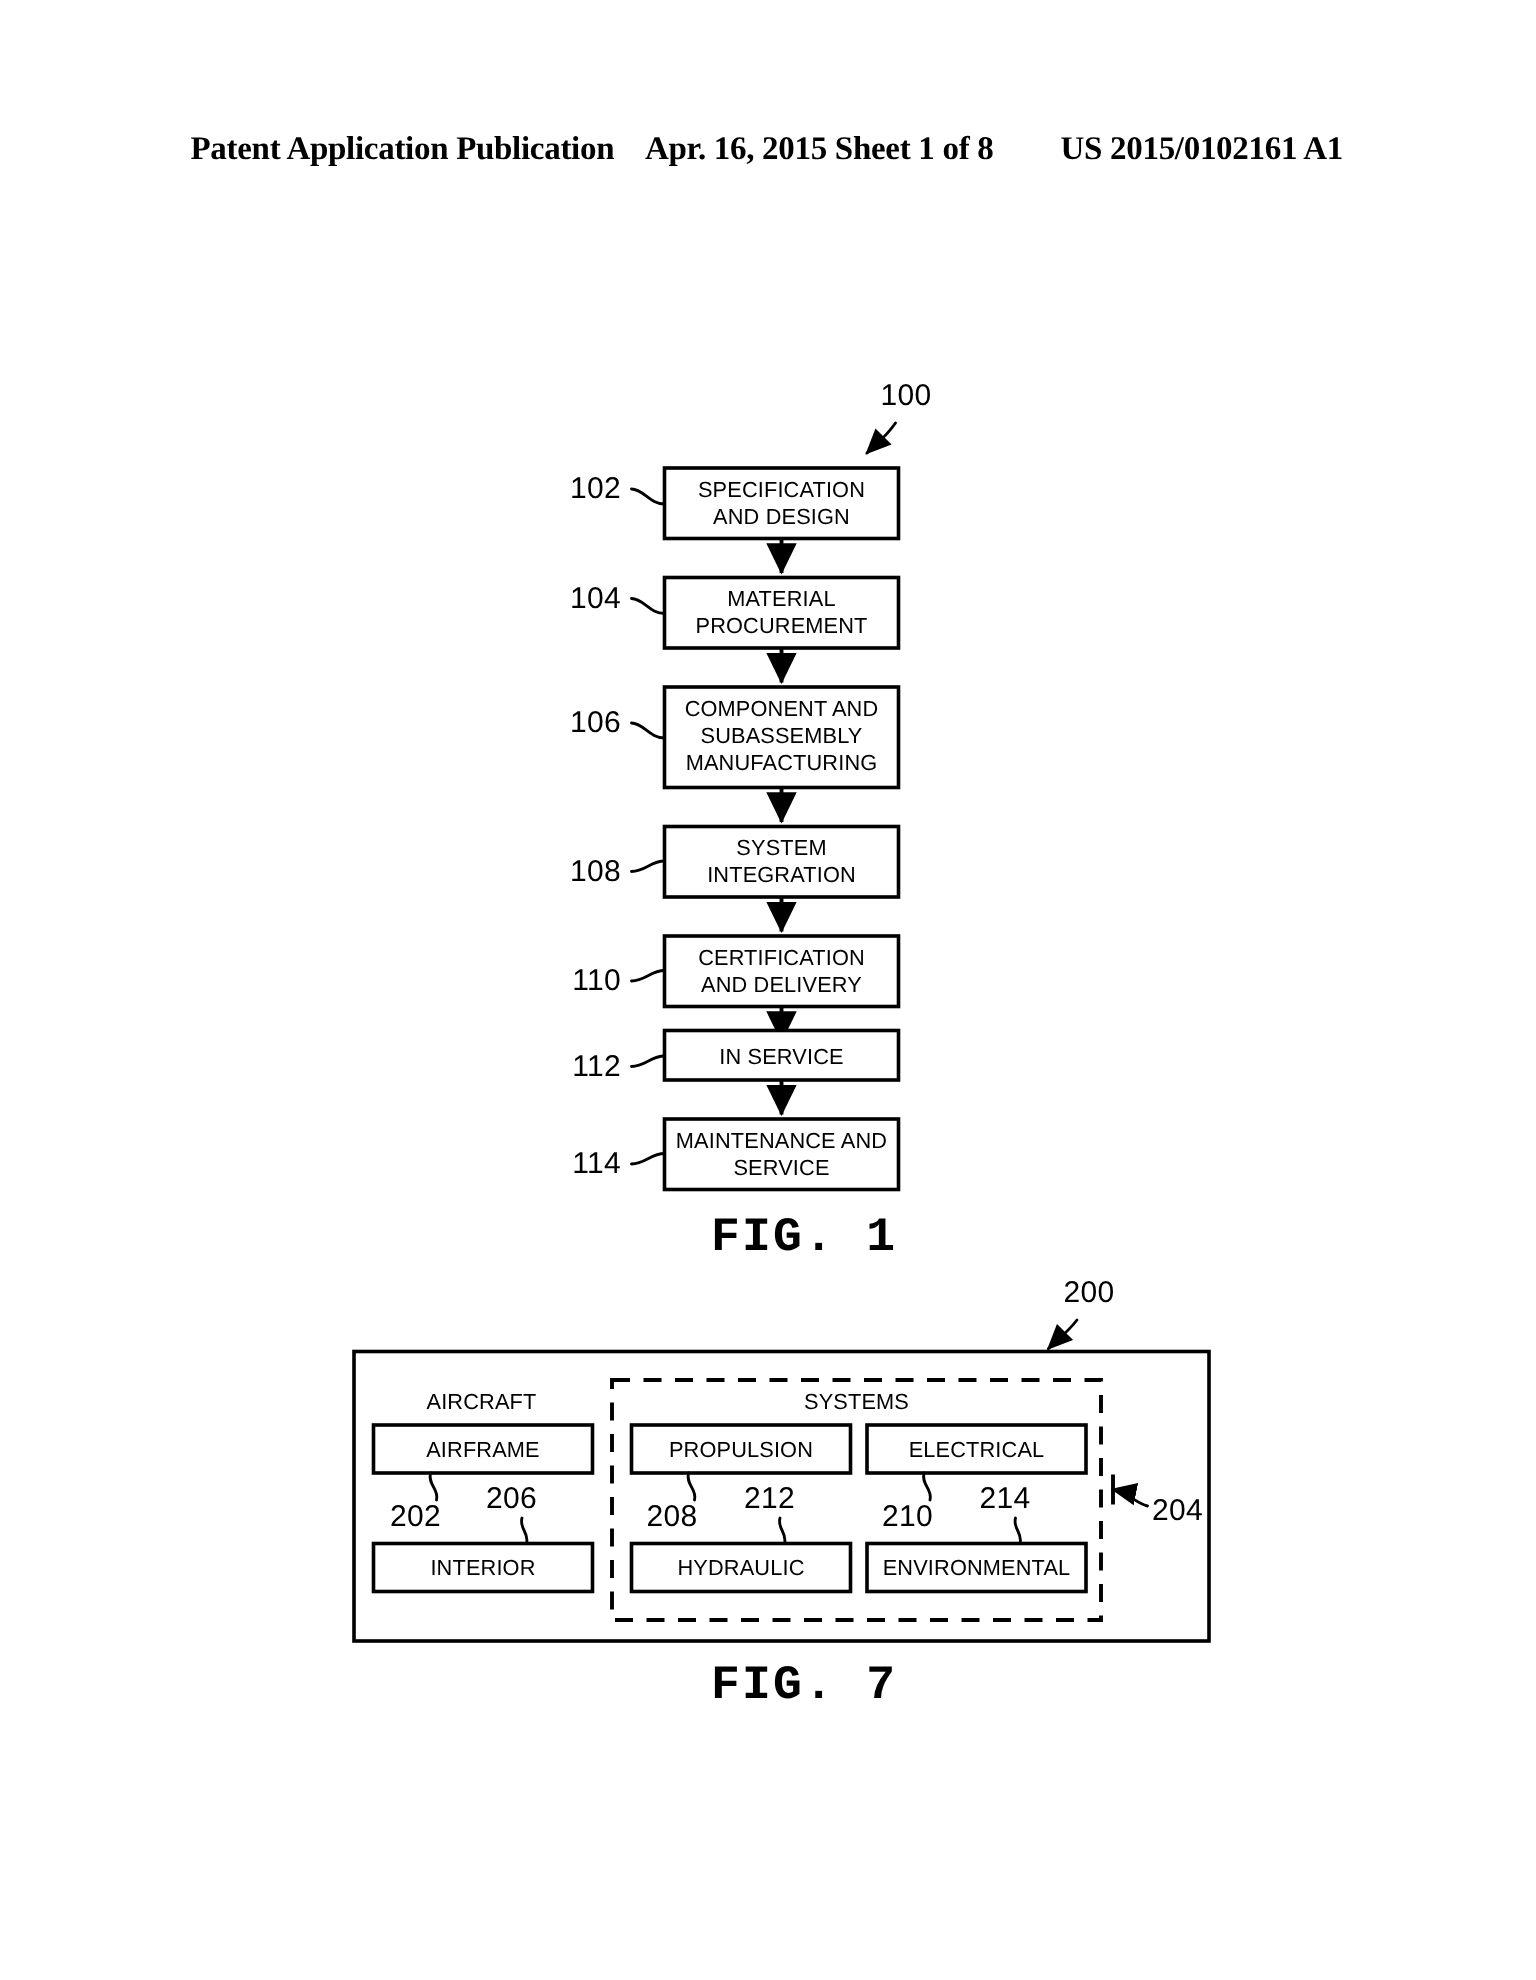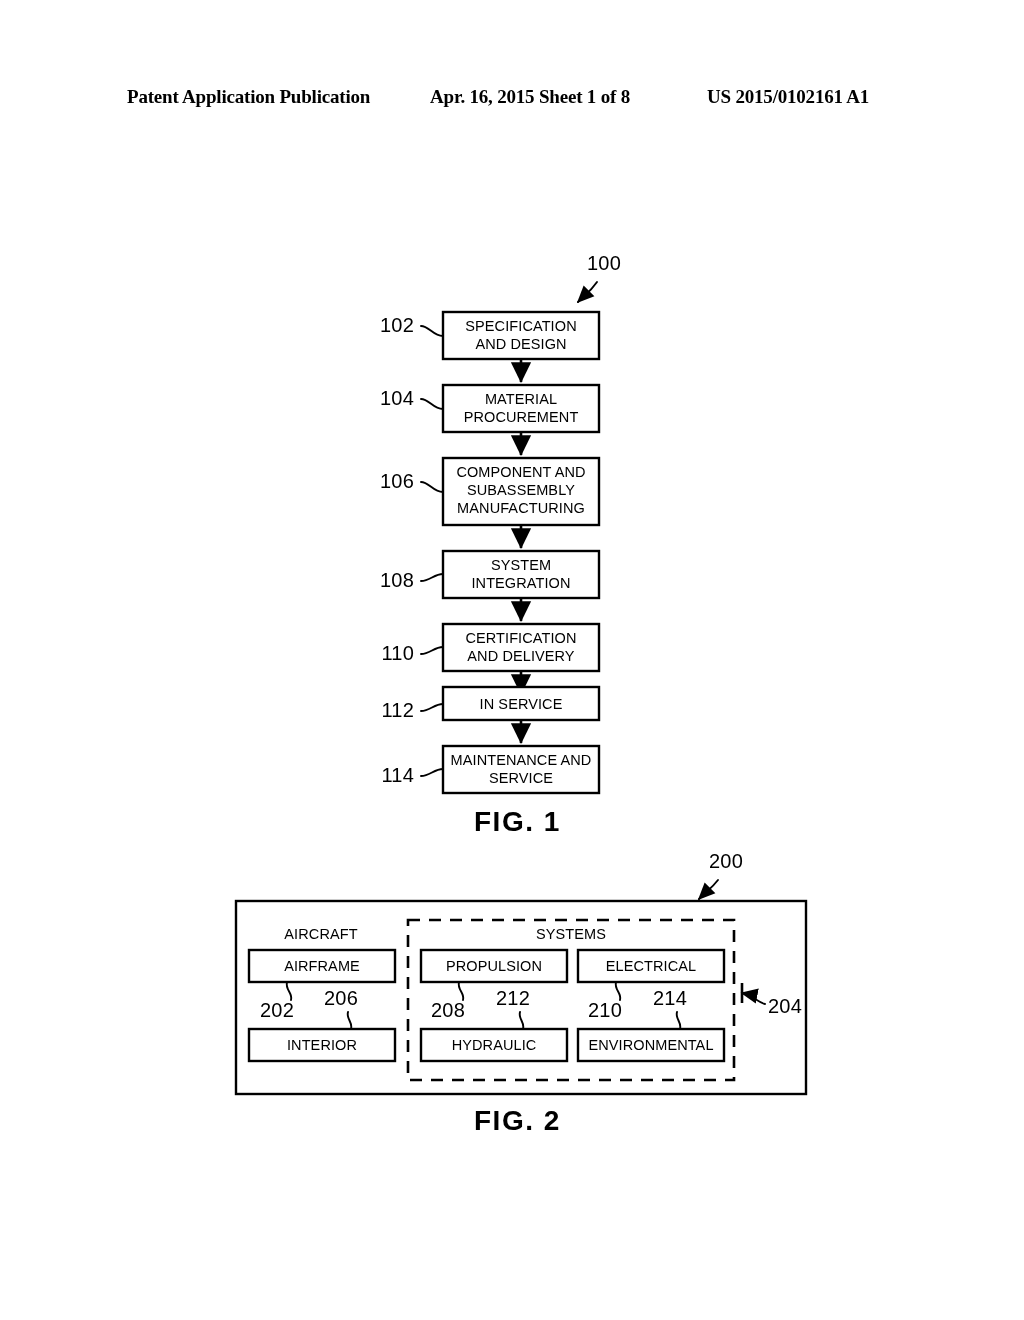--- a/index.html
+++ b/index.html
@@ -21,35 +21,35 @@
     position: absolute;
     left: 0;
     top: 86px;
     width: 1024px;
     height: 26px;
   }
   .pub-header .hdr-item {
     position: absolute;
     font-family: "Liberation Serif", serif;
     font-weight: bold;
-    font-size: 19px;
+    font-size: 22px;
     letter-spacing: -0.2px;
     white-space: nowrap;
     color: #000;
   }
   .hdr-left  { left: 127px; top: 0; }
   .hdr-mid   { left: 430px; top: 0; text-align: right; }
   .hdr-right { left: 707px; top: 0; }
 
   
   .fig-caption {
     position: absolute;
-    font-family: Liberation Sans, sans-serif;
+    font-family: Liberation Mono, monospace;
     font-weight: bold;
-    font-size: 28px;
+    font-size: 32px;
     letter-spacing: 1.5px;
     white-space: nowrap;
   }
   #fig1-caption { left: 474px; top: 806px; }
   #fig2-caption { left: 474px; top: 1105px; }
 
   
   .figure-svg {
     position: absolute;
     left: 0;
@@ -223,13 +223,13 @@
   <path class="leader-line" d="M 620,160 C 622,153 614,150 616,142"></path>
 
   <text class="ref-num ref-num-start" x="653" y="165">214</text>
   <path class="leader-line" d="M 677,172 C 675,179 682,182 680,189"></path>
 
   <text class="ref-num ref-num-start" x="768" y="173">204</text>
   <path class="leader-line" d="M 765,164 C 757,162 752,155 742,153" marker-end="url(#arrowRef)"></path>
   <line class="flow-line" x1="742" y1="143" x2="742" y2="163" stroke-width="2.2"></line>
 </svg>
 
-<div class="fig-caption" id="fig2-caption">FIG. 2</div>
+<div class="fig-caption" id="fig2-caption">FIG. 7</div>
 
 </body></html>

